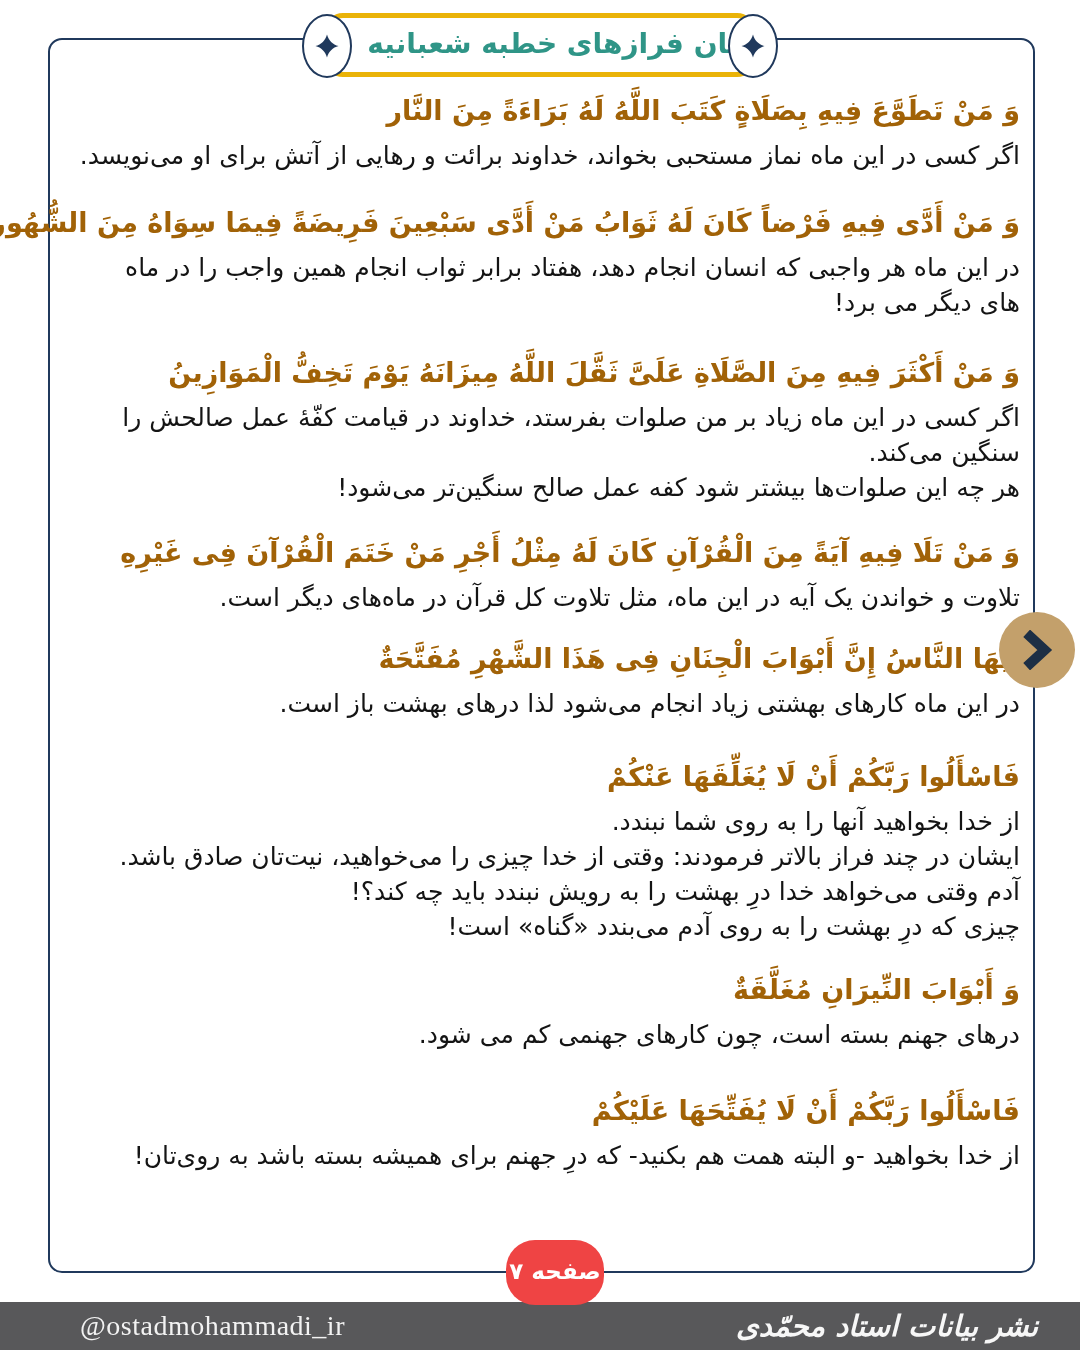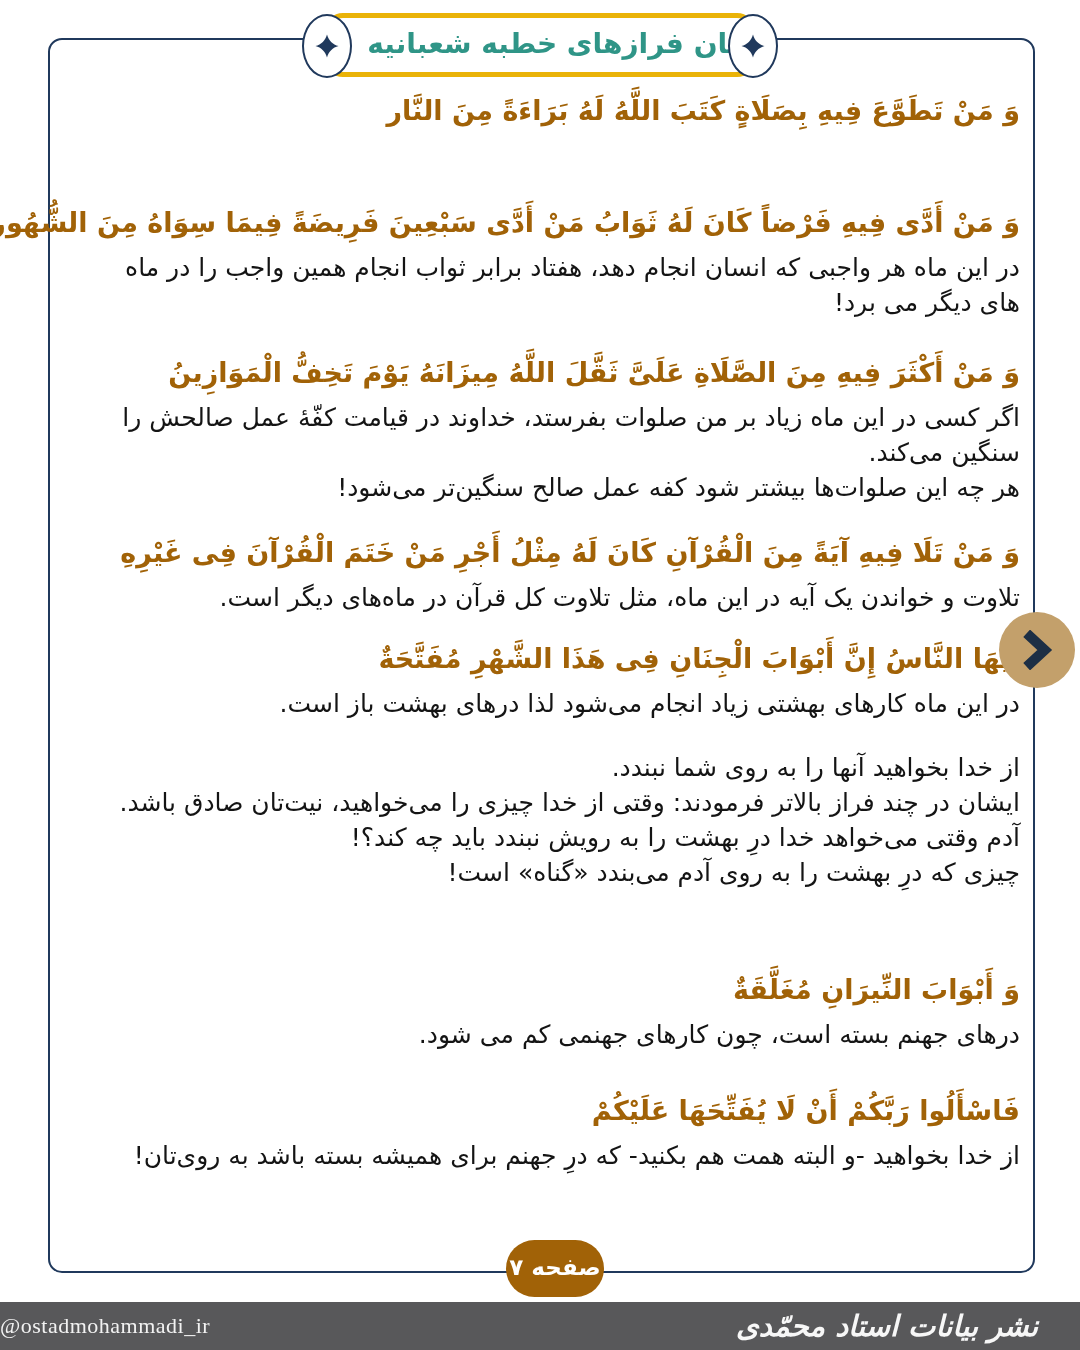--- a/index.html
+++ b/index.html
@@ -42,33 +42,33 @@
   }
 
   
   .next-badge{
     position:absolute;left:999px;top:612px;width:76px;height:76px;border-radius:50%;
     background:#c3a06b;z-index:6;display:flex;align-items:center;justify-content:center;cursor:pointer;
   }
 
   
   .page-pill{
-    position:absolute;left:506px;top:1240px;width:98px;height:57px;border-radius:29px;
-    background:#a16207;z-index:6;display:flex;align-items:center;justify-content:center;
+    position:absolute;left:506px;top:1240px;width:98px;height:65px;border-radius:29px;
+    background:#ef4444;z-index:6;display:flex;align-items:center;justify-content:center;
   }
   .page-pill span{color:#ffffff;font-size:23px;font-weight:bold;direction:rtl;padding-bottom:3px;}
 
   
   .footer-bar{
     position:absolute;left:0;bottom:0;width:1080px;height:48px;background:#58585a;
     display:flex;align-items:center;justify-content:space-between;
   }
   .handle{
-    color:#f2f2f2;font-family:"Liberation Serif",serif;
-    font-size:22px;direction:ltr;letter-spacing:0.5px;
+    margin-left:80px;color:#f2f2f2;font-family:"Liberation Serif",serif;
+    font-size:28px;direction:ltr;letter-spacing:0.5px;
   }
   .signature{
     margin-right:42px;color:#f7f7f7;font-size:29px;font-weight:bold;font-style:italic;
     direction:rtl;white-space:nowrap;
   }
 </style>
 </head>
 <body>
 
 <div class="page">
@@ -84,20 +84,21 @@
     <div class="title">بیان فرازهای خطبه شعبانیه</div>
     <div class="endcap right">
       <svg width="26" height="26" viewBox="0 0 36 36">
         <path d="M18 2 C20 10,26 16,34 18 C26 20,20 26,18 34 C16 26,10 20,2 18 C10 16,16 10,18 2 Z" fill="#20395c"></path>
       </svg>
     </div>
   </div>
 
   <div class="block" style="top:84px">
     <div class="ar">وَ مَنْ تَطَوَّعَ فِیهِ بِصَلَاةٍ كَتَبَ اللَّهُ لَهُ بَرَاءَةً مِنَ النَّار</div>
+    <div class="fa">اگر کسی در این ماه نماز مستحبی بخواند، خداوند برائت و رهایی از آتش برای او می‌نویسد.</div>
   </div>
 
   <div class="block" style="top:196px">
     <div class="ar">وَ مَنْ أَدَّی فِیهِ فَرْضاً كَانَ لَهُ ثَوَابُ مَنْ أَدَّی سَبْعِینَ فَرِیضَةً فِیمَا سِوَاهُ مِنَ الشُّهُور.</div>
     <div class="fa">در این ماه هر واجبی که انسان انجام دهد، هفتاد برابر ثواب انجام همین واجب را در ماه</div>
     <div class="fa">های دیگر می برد!</div>
   </div>
 
   <div class="block" style="top:526px">
     <div class="ar">وَ مَنْ تَلَا فِیهِ آیَةً مِنَ الْقُرْآنِ كَانَ لَهُ مِثْلُ أَجْرِ مَنْ خَتَمَ الْقُرْآنَ فِی غَیْرِهِ</div>
@@ -110,20 +111,21 @@
     <div class="fa">سنگین می‌کند.</div>
     <div class="fa">هر چه این صلوات‌ها بیشتر شود کفه عمل صالح سنگین‌تر می‌شود!</div>
   </div>
 
   <div class="block" style="top:632px">
     <div class="ar">أَیُّهَا النَّاسُ إِنَّ أَبْوَابَ الْجِنَانِ فِی هَذَا الشَّهْرِ مُفَتَّحَةٌ</div>
     <div class="fa">در این ماه کارهای بهشتی زیاد انجام می‌شود لذا درهای بهشت باز است.</div>
   </div>
 
   <div class="block" style="top:750px">
+    <div class="ar">فَاسْأَلُوا رَبَّكُمْ أَنْ لَا یُغَلِّقَهَا عَنْكُمْ</div>
     <div class="fa">از خدا بخواهید آنها را به روی شما نبندد.</div>
     <div class="fa">ایشان در چند فراز بالاتر فرمودند: وقتی از خدا چیزی را می‌خواهید، نیت‌تان صادق باشد.</div>
     <div class="fa">آدم وقتی می‌خواهد خدا درِ بهشت را به رویش نبندد باید چه کند؟!</div>
     <div class="fa">چیزی که درِ بهشت را به روی آدم می‌بندد «گناه» است!</div>
   </div>
 
   <div class="block" style="top:963px">
     <div class="ar">وَ أَبْوَابَ النِّیرَانِ مُغَلَّقَةٌ</div>
     <div class="fa">درهای جهنم بسته است، چون کارهای جهنمی کم می شود.</div>
   </div>

